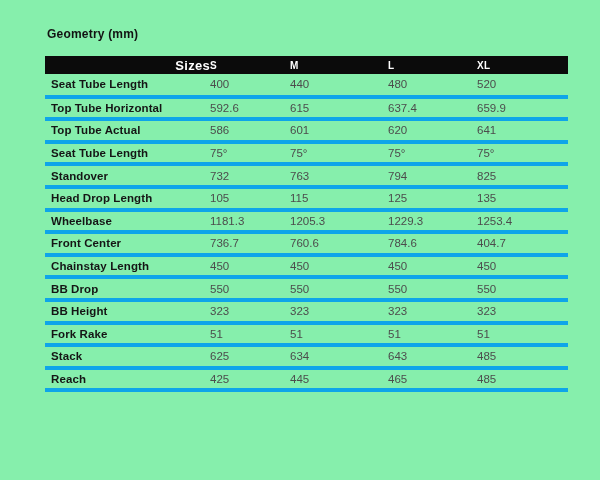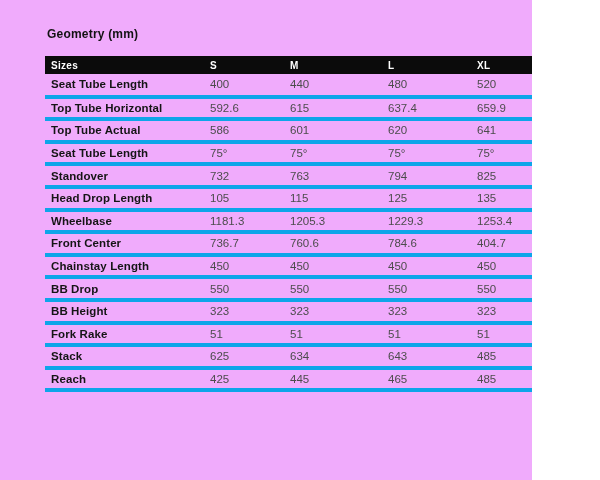--- a/index.html
+++ b/index.html
@@ -3,22 +3,22 @@
 <meta charset="utf-8">
 <style>
   * { margin: 0; padding: 0; box-sizing: border-box; }
   html, body {
     width: 600px; height: 480px;
     background: #ffffff;
     font-family: "Liberation Sans", sans-serif;
   }
   .page {
     position: relative;
-    width: 532px; height: 480px;
-    background: #f0abfc;
+    width: 600px; height: 480px;
+    background: #86efac;
     overflow: hidden;
   }
   .page-title {
     position: absolute;
     left: 47px; top: 27px;
     font-size: 12px;
     font-weight: bold;
     color: #121212;
     letter-spacing: 0.2px;
   }
@@ -35,23 +35,24 @@
   }
   th {
     color: #ffffff;
     text-align: left;
     font-weight: bold;
     vertical-align: middle;
     white-space: nowrap;
     overflow: hidden;
   }
   th.sizes-label {
-    font-size: 10px;
-    padding-left: 6px;
+    font-size: 13px;
+    padding-left: 17px;
     letter-spacing: 0.3px;
+    text-align: right;
   }
   th.size-col {
     font-size: 10px;
     letter-spacing: 0.3px;
   }
   tbody tr.data-row {
     height: 22.6px;
     border-bottom: 4px solid #0ea5e9;
   }
   tbody td {

